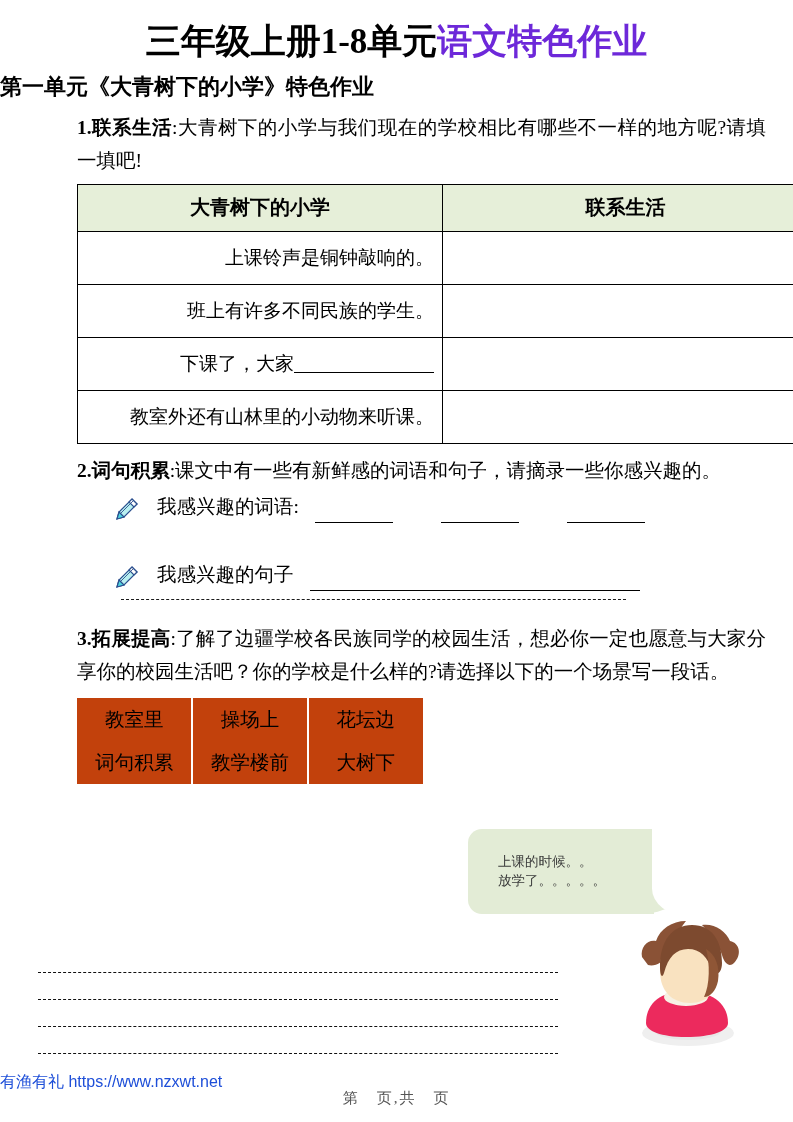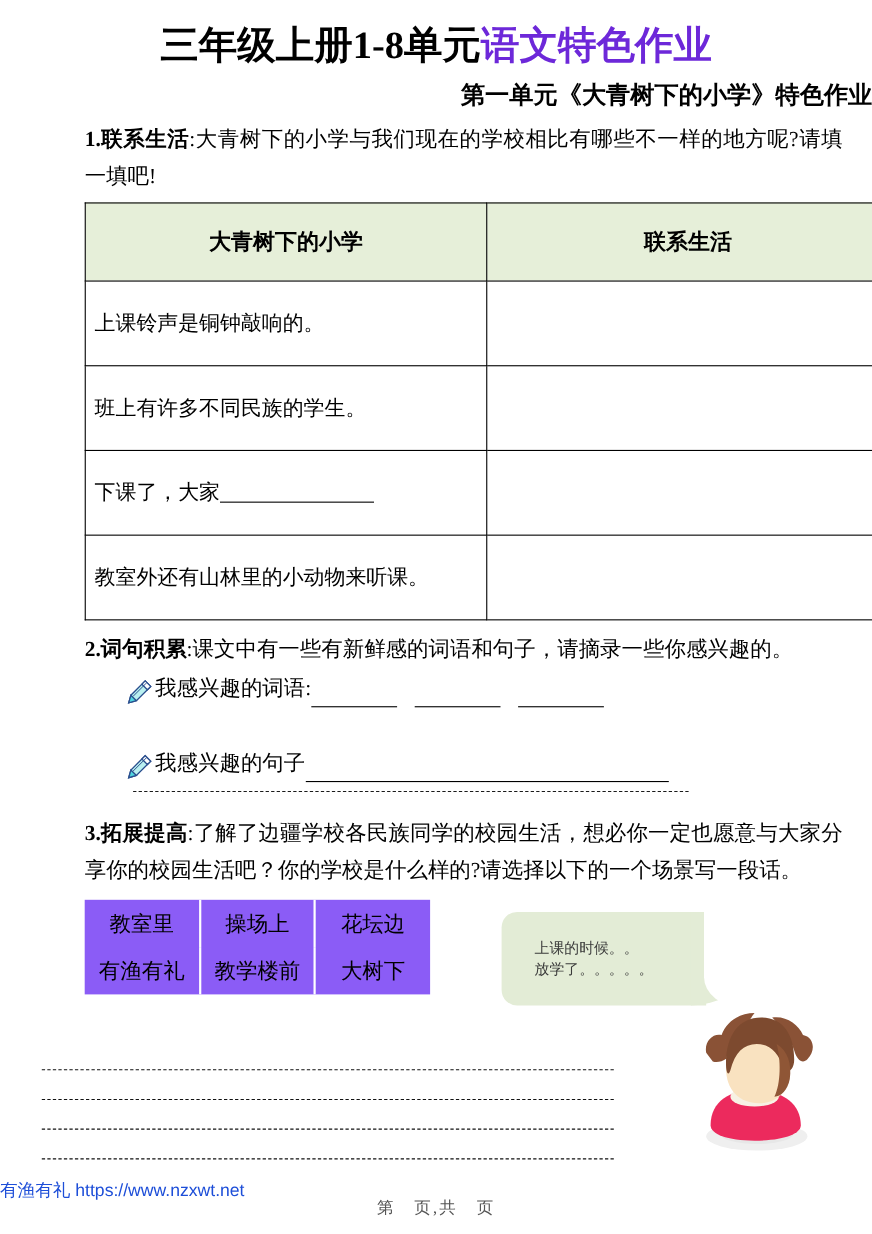--- a/index.html
+++ b/index.html
@@ -31,28 +31,27 @@
     letter-spacing: 0px;
     margin: 0;
     padding-top: 22px;
     line-height: 1.15;
     white-space: nowrap;
   }
   .title-main .red {
     color: #6d28d9;
   }
   .title-sub {
-    text-align: right;
+    text-align: left;
     font-size: 22px;
     font-weight: bold;
     margin: 0;
     padding-top: 12px;
     line-height: 1.2;
     white-space: nowrap;
-    padding-left: 40px;
   }
 
   
   .content {
     padding: 0 27px 0 31px;
     margin-left: 46px;
   }
   .para {
     font-size: 19.5px;
     line-height: 33px;
@@ -68,52 +67,53 @@
     border-collapse: collapse;
     width: 731px;
     margin: 7px 0 0 0;
     table-layout: fixed;
   }
   .cmp-table th, .cmp-table td {
     border: 1.4px solid #000000;
     font-size: 19px;
     font-weight: normal;
     height: 52px;
-    padding: 12px 8px;
+    padding: 0 8px;
     vertical-align: middle;
   }
   .cmp-table thead th {
     background: #e6efd9;
     text-align: center;
     font-weight: bold;
     font-size: 20px;
     height: 46px;
   }
   .cmp-table tbody td {
-    text-align: left;
+    text-align: right;
   }
   .cmp-table col.c1 { width: 365px; }
   .cmp-table col.c2 { width: 366px; }
   .blank-inline {
     display: inline-block;
     border-bottom: 1.5px solid #000;
     width: 140px;
     height: 15px;
     vertical-align: -3px;
   }
 
   
   .pencil-row {
     font-size: 19.5px;
     line-height: 32px;
     margin: 4px 0 0 0;
     padding-left: 36px;
     display: flex;
     align-items: flex-end;
     white-space: nowrap;
+    gap: 16px;
   }
   .pencil-icon {
     display: inline-block;
     width: 26px;
     height: 26px;
     margin-right: 2px;
     flex: 0 0 auto;
   }
   .blank-word {
     display: inline-block;
@@ -136,38 +136,38 @@
   }
 
   
   .scene-wrap {
     margin-top: 10px;
     position: relative;
   }
   .scene-table {
     border-collapse: collapse;
     table-layout: fixed;
-    width: 314px;
-    background: #8b5cf6;
+    width: 346px;
+    background: #c2410c;
   }
   .scene-table td {
     font-size: 19.5px;
     text-align: center;
     height: 43px;
     vertical-align: middle;
     border-right: 2.5px solid #ffffff;
     padding: 0 3px;
     white-space: nowrap;
   }
   .scene-table td:last-child { border-right: none; }
 
   
   .bubble {
     position: absolute;
-    left: 456px;
+    left: 468px;
     top: 829px;
     width: 186px;
     height: 85px;
   }
   .bubble-body {
     position: absolute;
     inset: 0;
     background: #e3ecd6;
     border-radius: 14px 0 0 14px;
   }
@@ -325,21 +325,21 @@
 
     <div class="scene-wrap">
       <table class="scene-table">
         <tbody>
           <tr>
             <td>教室里</td>
             <td>操场上</td>
             <td>花坛边</td>
           </tr>
           <tr>
-            <td>有渔有礼</td>
+            <td>词句积累</td>
             <td>教学楼前</td>
             <td>大树下</td>
           </tr>
         </tbody>
       </table>
     </div>
 
   </div>
 
   <div class="bubble">

